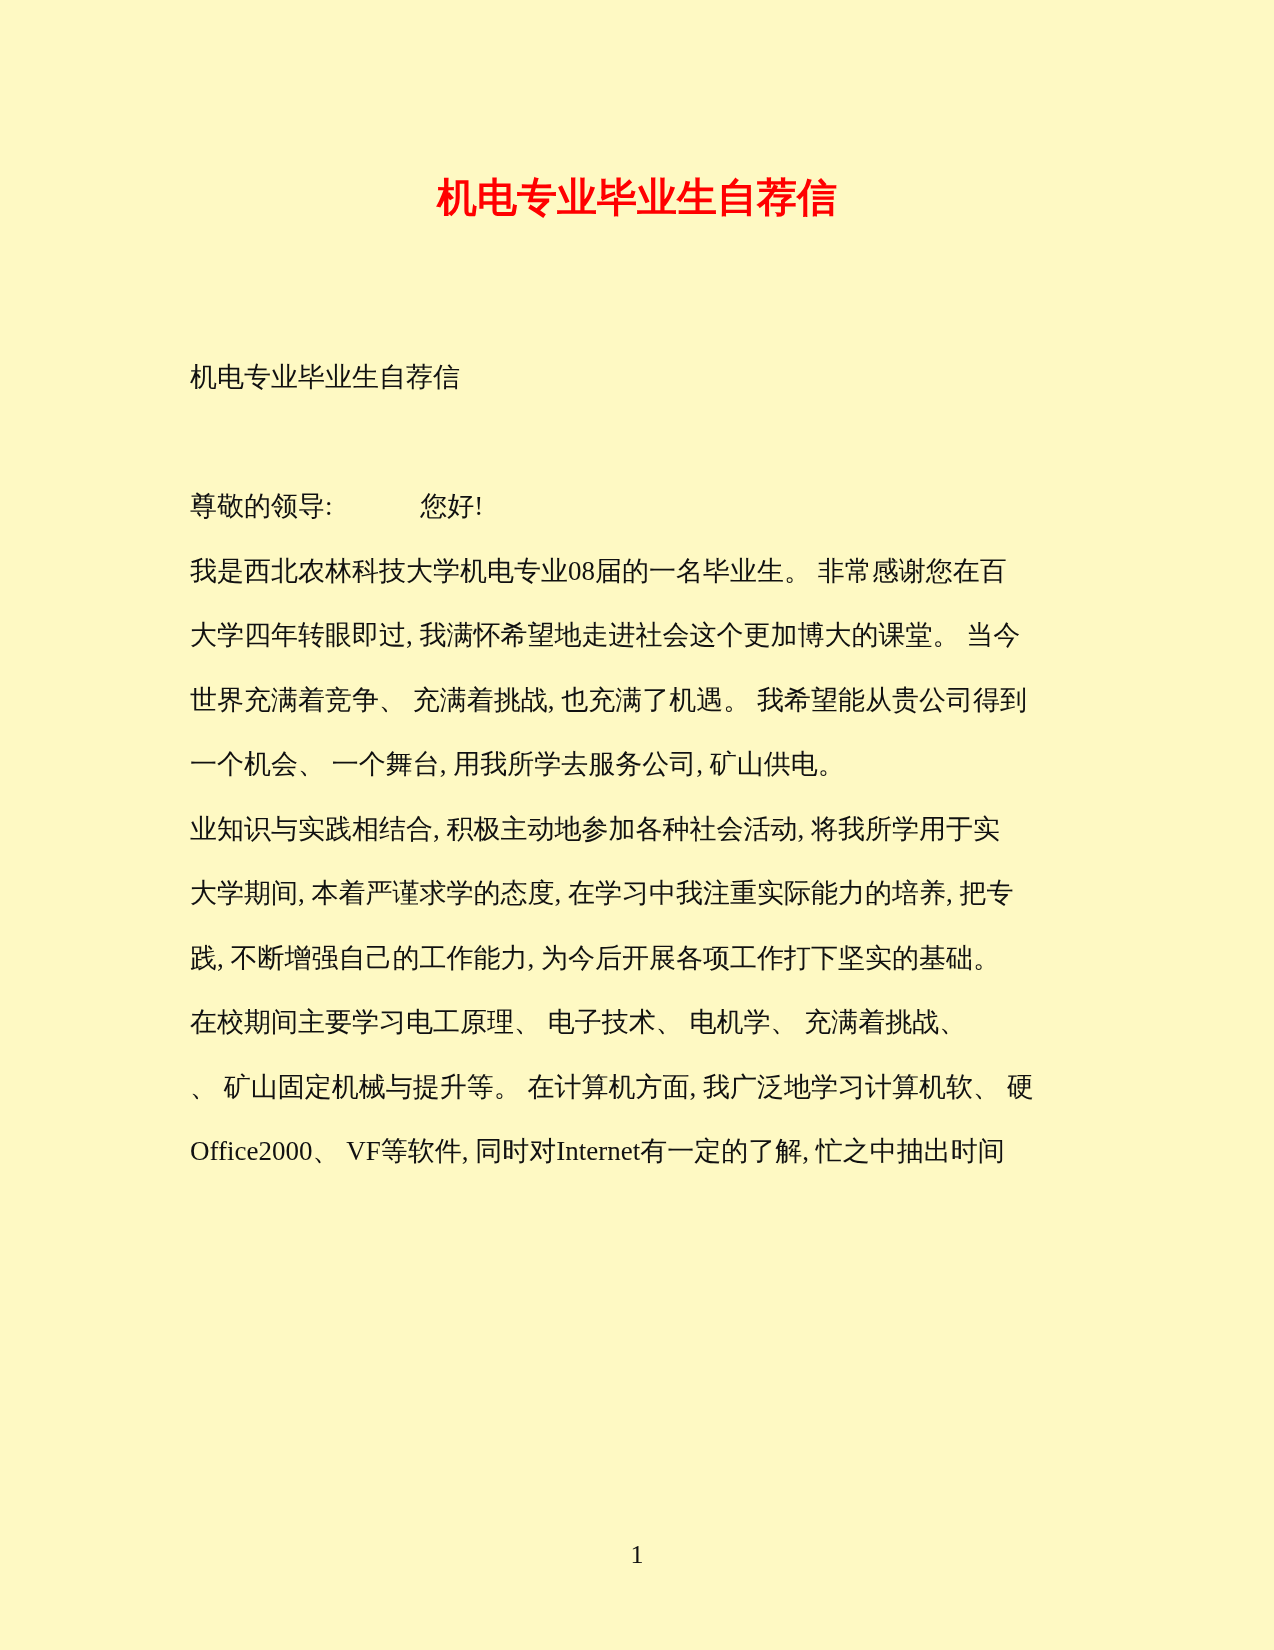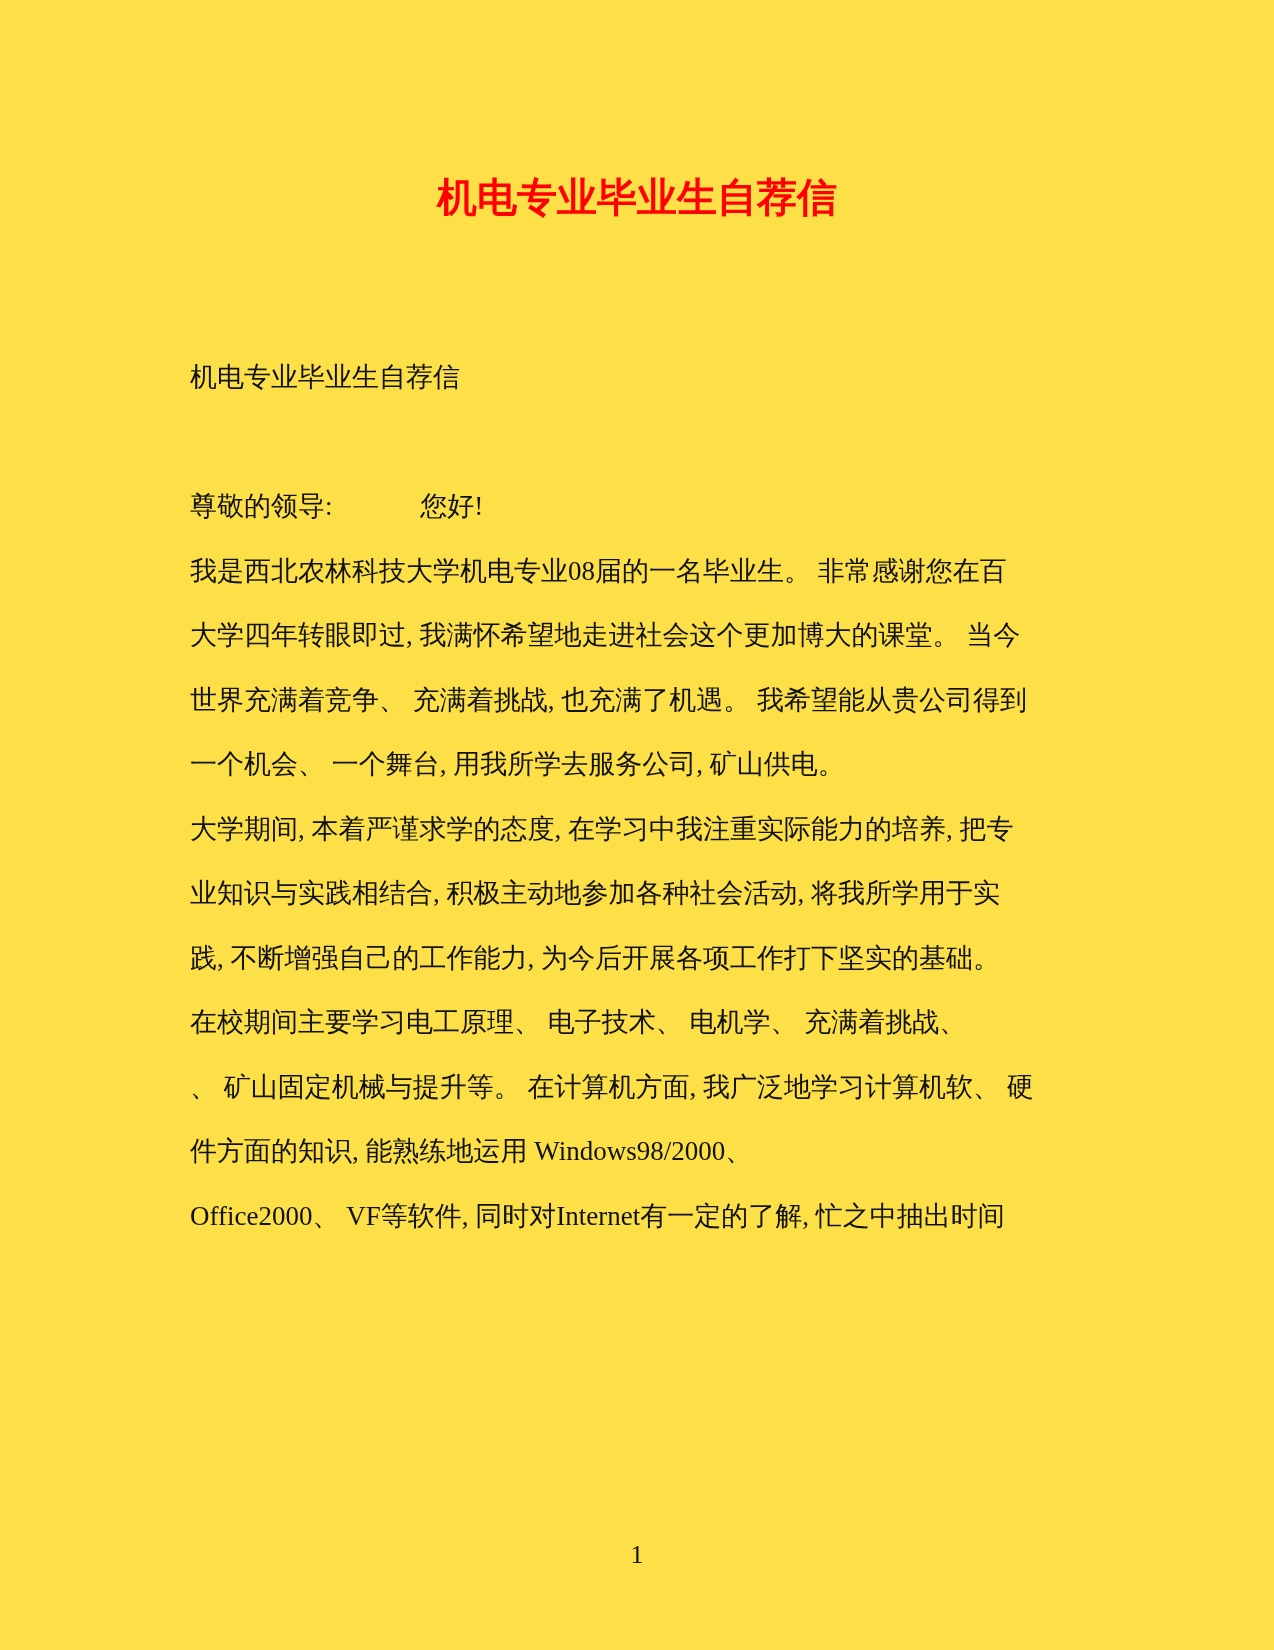--- a/index.html
+++ b/index.html
@@ -4,21 +4,21 @@
 <style>
   html, body {
     margin: 0;
     padding: 0;
     background: #ffffff;
   }
   .page {
     position: relative;
     width: 1274px;
     height: 1650px;
-    background: #fde047;
+    background: #fef9c3;
     overflow: hidden;
     font-family: "Liberation Serif", "DejaVu Serif", serif;
     color: #111111;
   }
   .doc-title {
     position: absolute;
     top: 176px;
     left: 0;
     width: 1274px;
     margin: 0;
@@ -61,24 +61,23 @@
   <h1 class="doc-title">机电专业毕业生自荐信</h1>
 
   <div class="doc-body">
     <div class="line">机电专业毕业生自荐信</div>
     <div class="line"></div>
     <div class="line">尊敬的领导:　　　 您好!</div>
     <div class="line">我是西北农林科技大学机电专业08届的一名毕业生。 非常感谢您在百</div>
     <div class="line">大学四年转眼即过, 我满怀希望地走进社会这个更加博大的课堂。 当今</div>
     <div class="line">世界充满着竞争、 充满着挑战, 也充满了机遇。 我希望能从贵公司得到</div>
     <div class="line">一个机会、 一个舞台, 用我所学去服务公司, 矿山供电。</div>
+    <div class="line">业知识与实践相结合, 积极主动地参加各种社会活动, 将我所学用于实</div>
     <div class="line">大学期间, 本着严谨求学的态度, 在学习中我注重实际能力的培养, 把专</div>
-    <div class="line">业知识与实践相结合, 积极主动地参加各种社会活动, 将我所学用于实</div>
     <div class="line">践, 不断增强自己的工作能力, 为今后开展各项工作打下坚实的基础。</div>
     <div class="line">在校期间主要学习电工原理、 电子技术、 电机学、 充满着挑战、</div>
     <div class="line">、 矿山固定机械与提升等。 在计算机方面, 我广泛地学习计算机软、 硬</div>
-    <div class="line">件方面的知识, 能熟练地运用 Windows98/2000、</div>
     <div class="line">Office2000、 VF等软件, 同时对Internet有一定的了解, 忙之中抽出时间</div>
   </div>
 
   <div class="page-number">1</div>
 
 </div>
 
 </body></html>

